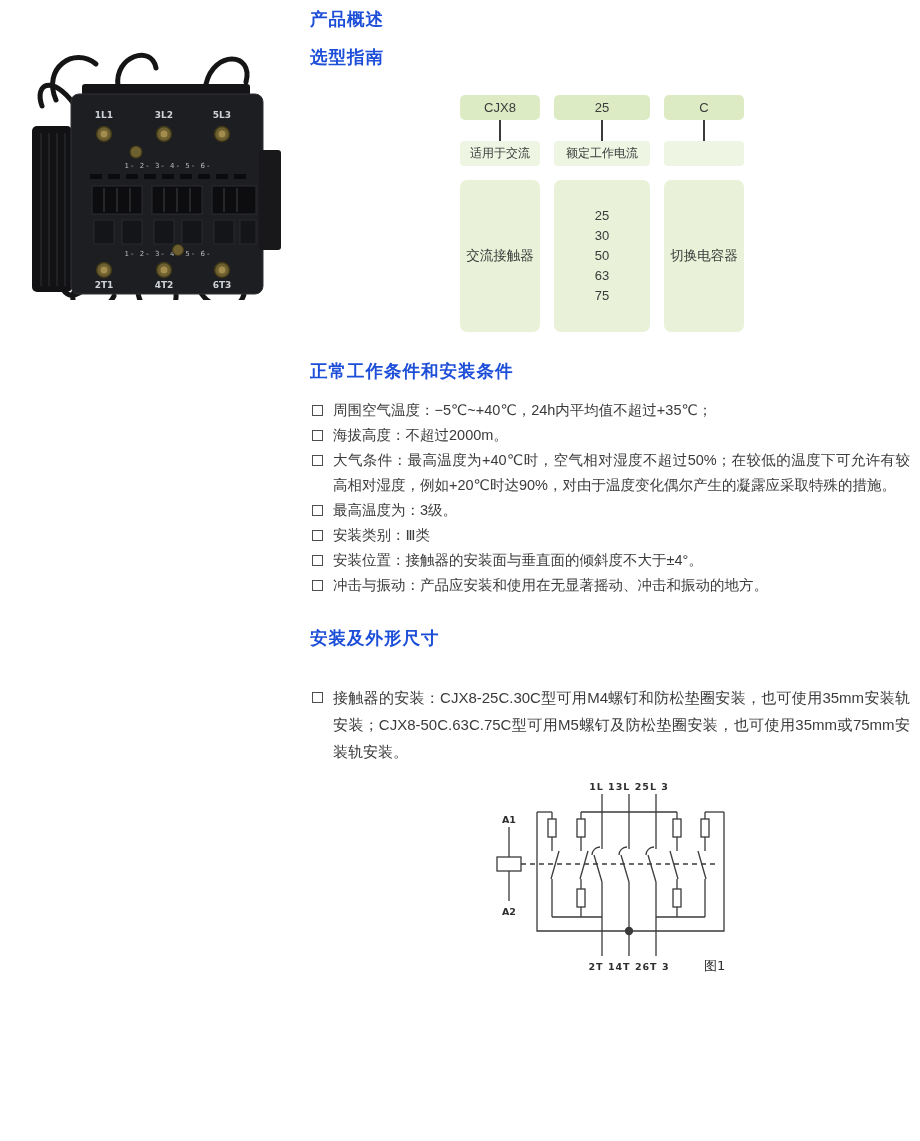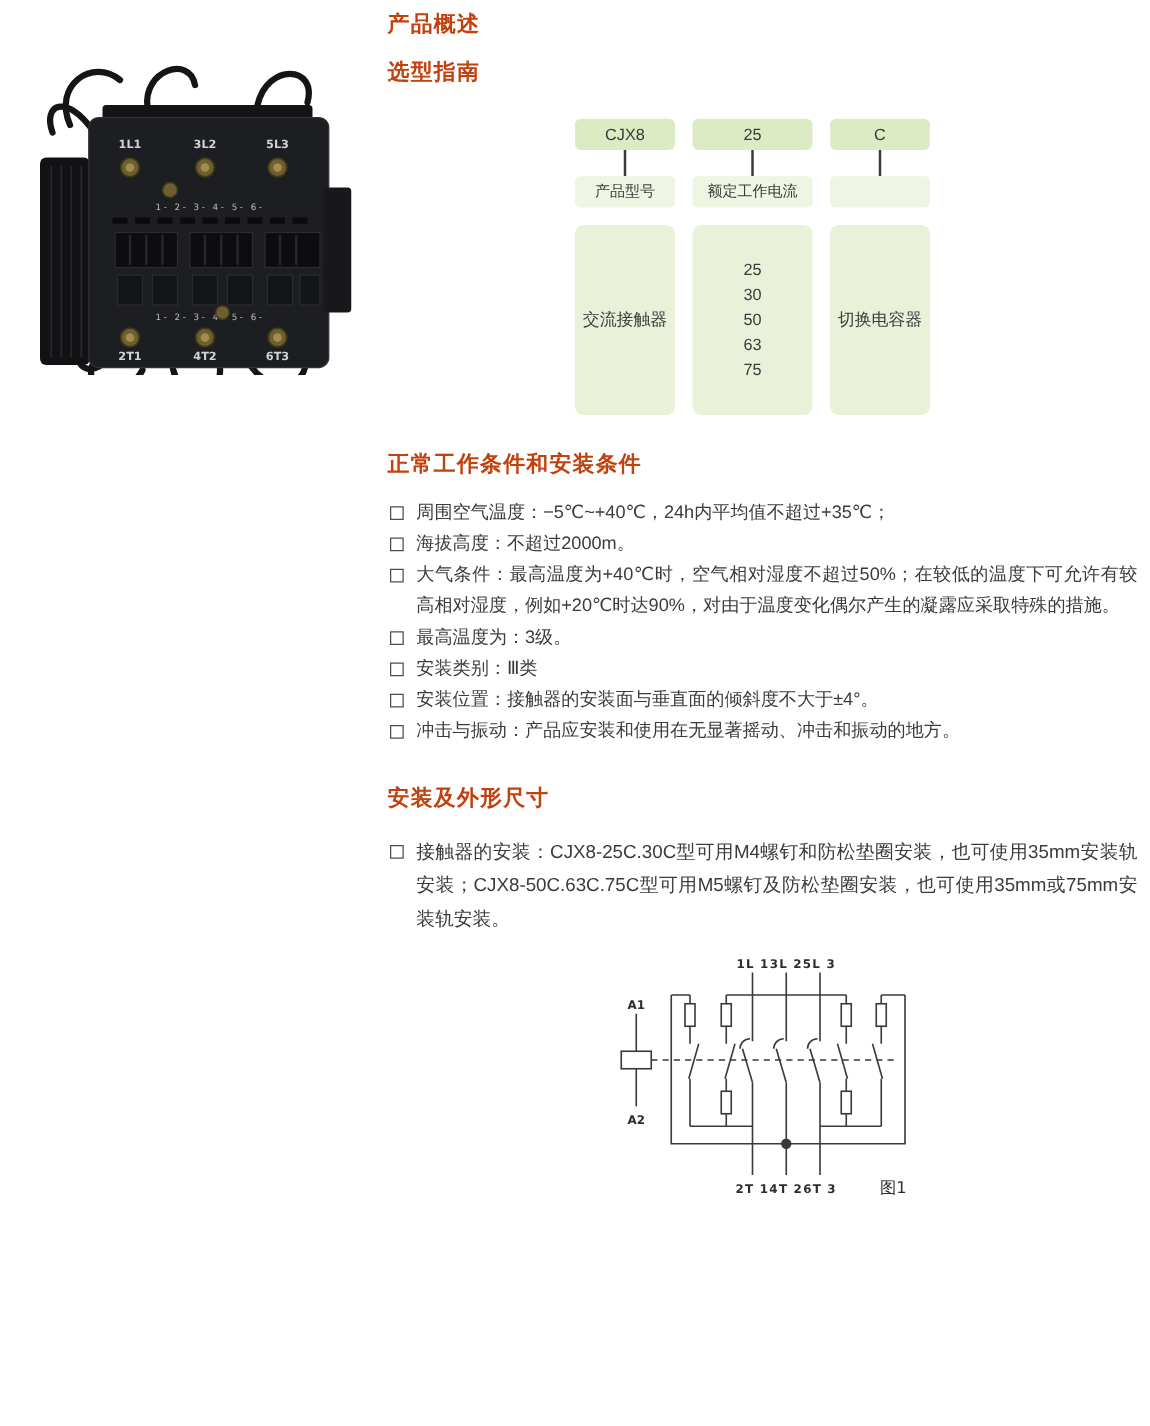--- a/index.html
+++ b/index.html
@@ -11,21 +11,21 @@
     position:relative;
     overflow:hidden;
   }
   .page { position:relative; width:920px; height:1141px; background:#ffffff; }
 
   .photo-wrap { position:absolute; left:16px; top:38px; width:272px; height:262px; }
 
   .content { position:absolute; left:310px; top:0; width:600px; }
 
   h2.sec {
-    color:#c2410c;
+    color:#1d4ed8;
     font-size:17.5px;
     font-weight:700;
     letter-spacing:1px;
   }
   .h-overview { margin-top:7px; }
   .h-selection { margin-top:14px; }
   .h-conditions { margin-top:27px; }
   .h-install { margin-top:28px; }
 
   .body-text {
@@ -78,21 +78,21 @@
     font-size:14.5px;
     line-height:25px;
     text-align:justify;
   }
   .checkbox {
     flex:none;
     width:11px; height:11px;
     border:1.5px solid #4d4d4d;
     margin:7px 10px 0 2px;
   }
-  .install-item { margin-top:18px; line-height:27px; font-size:15px; }
+  .install-item { margin-top:34px; line-height:27px; font-size:15px; }
   .install-item .checkbox { margin-top:8px; }
 
   
   .circuit { margin:14px 0 0 142px; width:384px; height:200px; }
   svg text { font-family:"DejaVu Sans","Liberation Sans",sans-serif; }
 </style>
 </head>
 <body>
 
 <div class="page">
@@ -206,21 +206,21 @@
   <div class="content">
 
     <h2 class="sec h-overview">产品概述</h2>
 
     <h2 class="sec h-selection">选型指南</h2>
 
     <div class="sel-diagram">
       <div class="sel-col">
         <div class="code-box">CJX8</div>
         <div class="stem"></div>
-        <div class="label-box">产品型号</div>
+        <div class="label-box">适用于交流</div>
         <div class="tall-box">
           <span>交流接触器</span>
         </div>
       </div>
       <div class="sel-col mid">
         <div class="code-box">25</div>
         <div class="stem"></div>
         <div class="label-box">额定工作电流</div>
         <div class="tall-box">
           <div class="rating">25</div>

